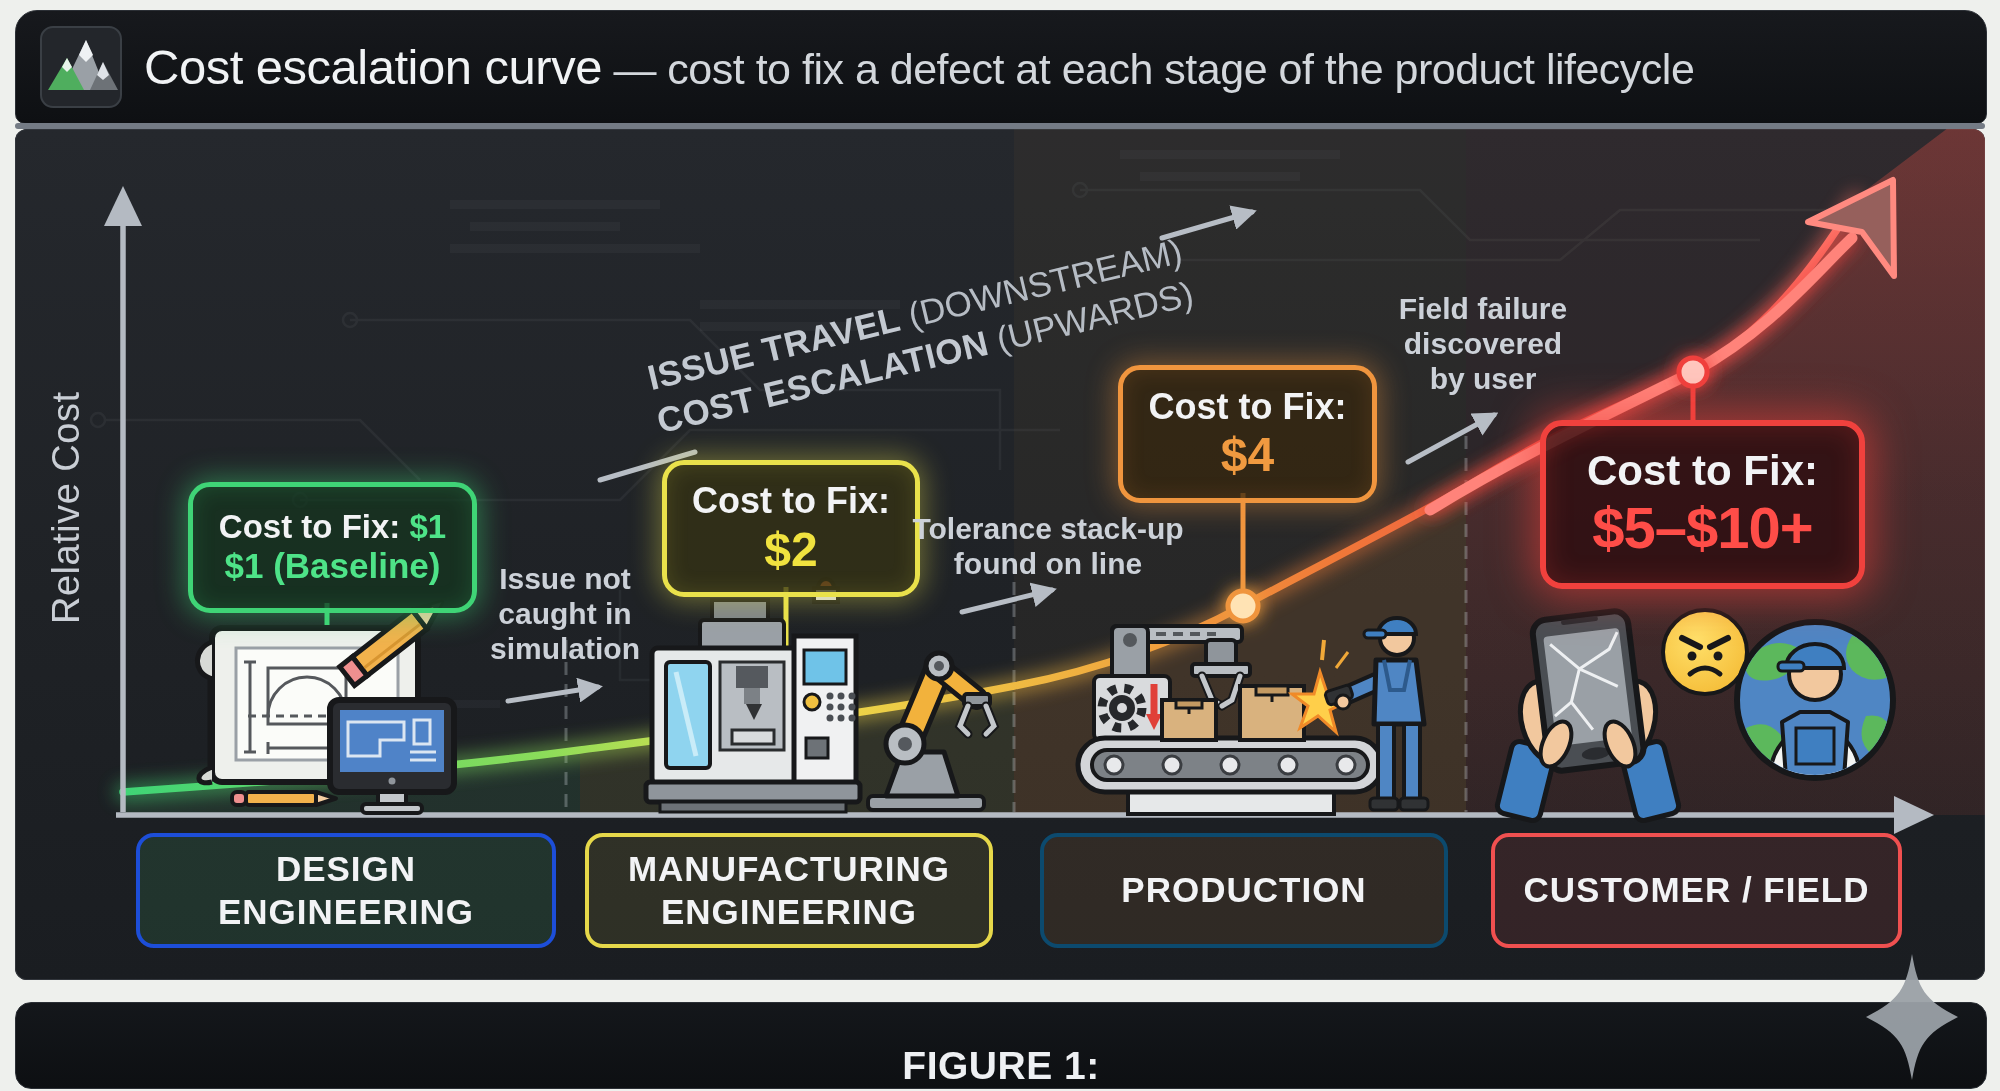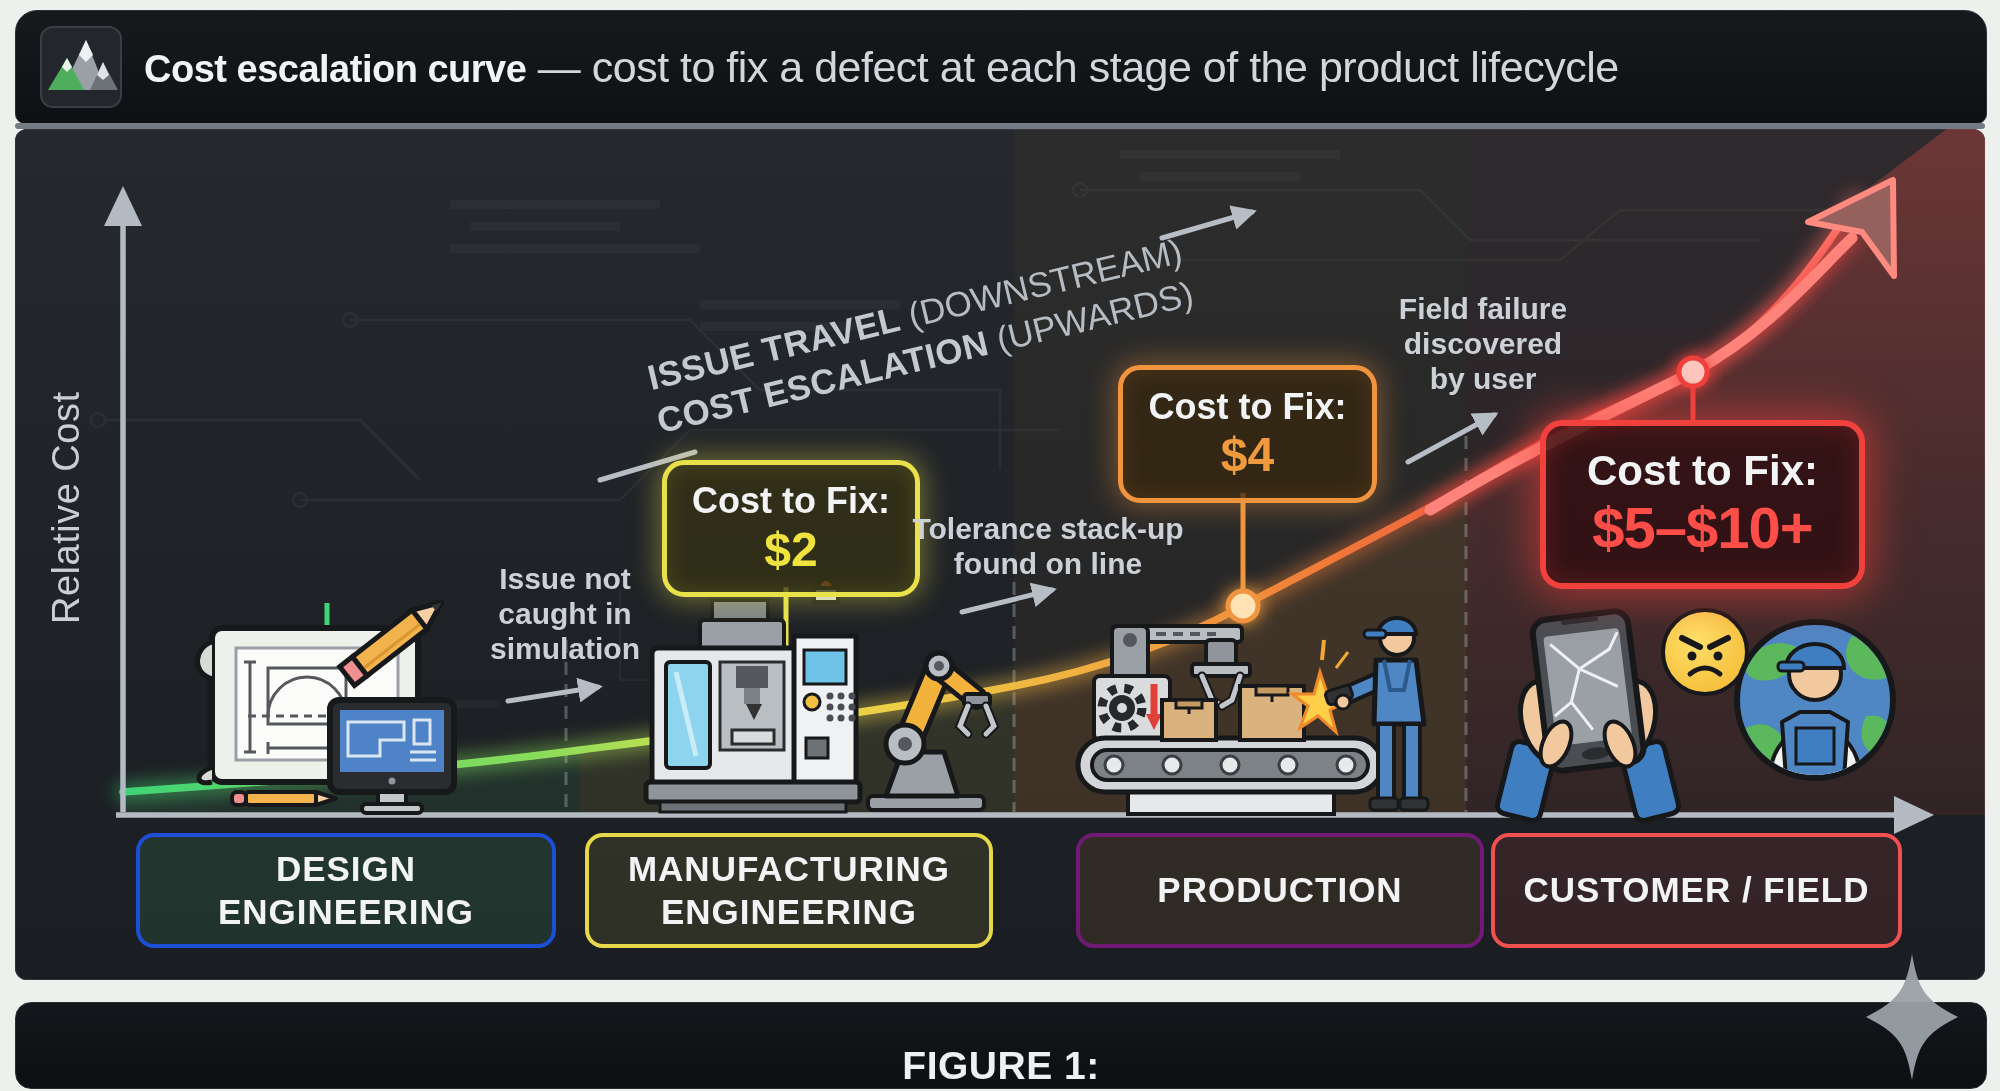--- a/index.html
+++ b/index.html
@@ -4,21 +4,21 @@
 <style>
   html,body{margin:0;padding:0;background:#eef0ed;}
   body{width:2000px;height:1091px;position:relative;font-family:"Liberation Sans",sans-serif;overflow:hidden;}
   .abs{position:absolute;}
 
   
   .titlebar{left:15px;top:10px;width:1970px;height:112px;background:linear-gradient(180deg,#17191d,#0e1013);
     border:1px solid #2b2f35;border-radius:22px 22px 10px 10px;display:flex;align-items:center;z-index:3;}
   .logo{width:82px;height:82px;margin-left:24px;flex:0 0 auto;}
   .titletext{margin-left:22px;white-space:nowrap;letter-spacing:-0.5px;}
-  .t-bold{font-size:38px;font-weight:700;color:#f1f3f5;}
+  .t-bold{font-size:49px;font-weight:400;color:#f1f3f5;}
   .t-rest{font-size:43px;font-weight:500;color:#d3d7dc;}
 
   .divider1{left:15px;top:123px;width:1970px;height:6px;background:#747b85;border-radius:3px;z-index:3;}
 
   
   .panel{left:15px;top:129px;width:1970px;height:851px;border-radius:12px;z-index:1;
     background:linear-gradient(180deg,#25282d 0%,#1f2226 55%,#1a1d21 100%);
     box-shadow:inset 0 0 0 1px #31353b;}
   #gfx{left:0;top:0;width:2000px;height:1091px;z-index:2;pointer-events:none;}
 
@@ -60,21 +60,21 @@
   .note1{left:455px;top:562px;width:220px;}
   .note2{left:898px;top:512px;width:300px;}
   .note3{left:1378px;top:292px;width:210px;}
 
   
   .pill{top:833px;height:107px;z-index:3;border-radius:18px;display:flex;flex-direction:column;align-items:center;
     justify-content:center;color:#f2f3f5;font-weight:800;font-size:35px;letter-spacing:1px;line-height:1.22;text-align:center;}
   .pill span{display:block;white-space:nowrap;}
   .p1{left:136px;width:412px;border:4px solid #1d4ed8;background:rgba(79,200,120,.13);}
   .p2{left:585px;width:400px;border:4px solid #e6d84a;background:rgba(230,216,74,.10);}
-  .p3{left:1076px;width:400px;border:4px solid #701a75;background:rgba(240,154,64,.10);}
+  .p3{left:1040px;width:400px;border:4px solid #0c4a6e;background:rgba(240,154,64,.10);}
   .p4{left:1491px;width:403px;border:4px solid #f05050;background:rgba(240,80,80,.12);}
 
   
   .caption{left:15px;top:1002px;width:1970px;height:85px;background:linear-gradient(180deg,#14171b,#0d0f12);
     border:1px solid #2b2f35;border-radius:16px;z-index:3;display:flex;align-items:flex-end;justify-content:center;white-space:nowrap;}
   .cap-bold{font-size:39px;font-weight:800;color:#eef0f3;letter-spacing:0.5px;}
   .cap-rest{font-size:39px;font-weight:400;color:#dde0e4;}
 
   .sparkle{left:1862px;top:952px;width:100px;height:130px;z-index:4;}
 </style>
@@ -404,20 +404,24 @@
     </g>
   </svg>
 
   <div class="abs ylab">Relative Cost</div>
 
   <div class="abs diag">
     <div><b>ISSUE TRAVEL</b><span> (DOWNSTREAM)</span></div>
     <div><b>COST ESCALATION</b><span> (UPWARDS)</span></div>
   </div>
 
+  <div class="abs callout c-green">
+    <div class="c-line1"><span>Cost to Fix:</span><span class="iv"> $1</span></div>
+    <div class="c-line2">$1 (Baseline)</div>
+  </div>
   <div class="abs callout c-yellow">
     <div class="c-line1"><span>Cost to Fix:</span><span class="iv"></span></div>
     <div class="c-line2">$2</div>
   </div>
   <div class="abs callout c-orange">
     <div class="c-line1"><span>Cost to Fix:</span><span class="iv"></span></div>
     <div class="c-line2">$4</div>
   </div>
   <div class="abs callout c-red">
     <div class="c-line1"><span>Cost to Fix:</span><span class="iv"></span></div>

